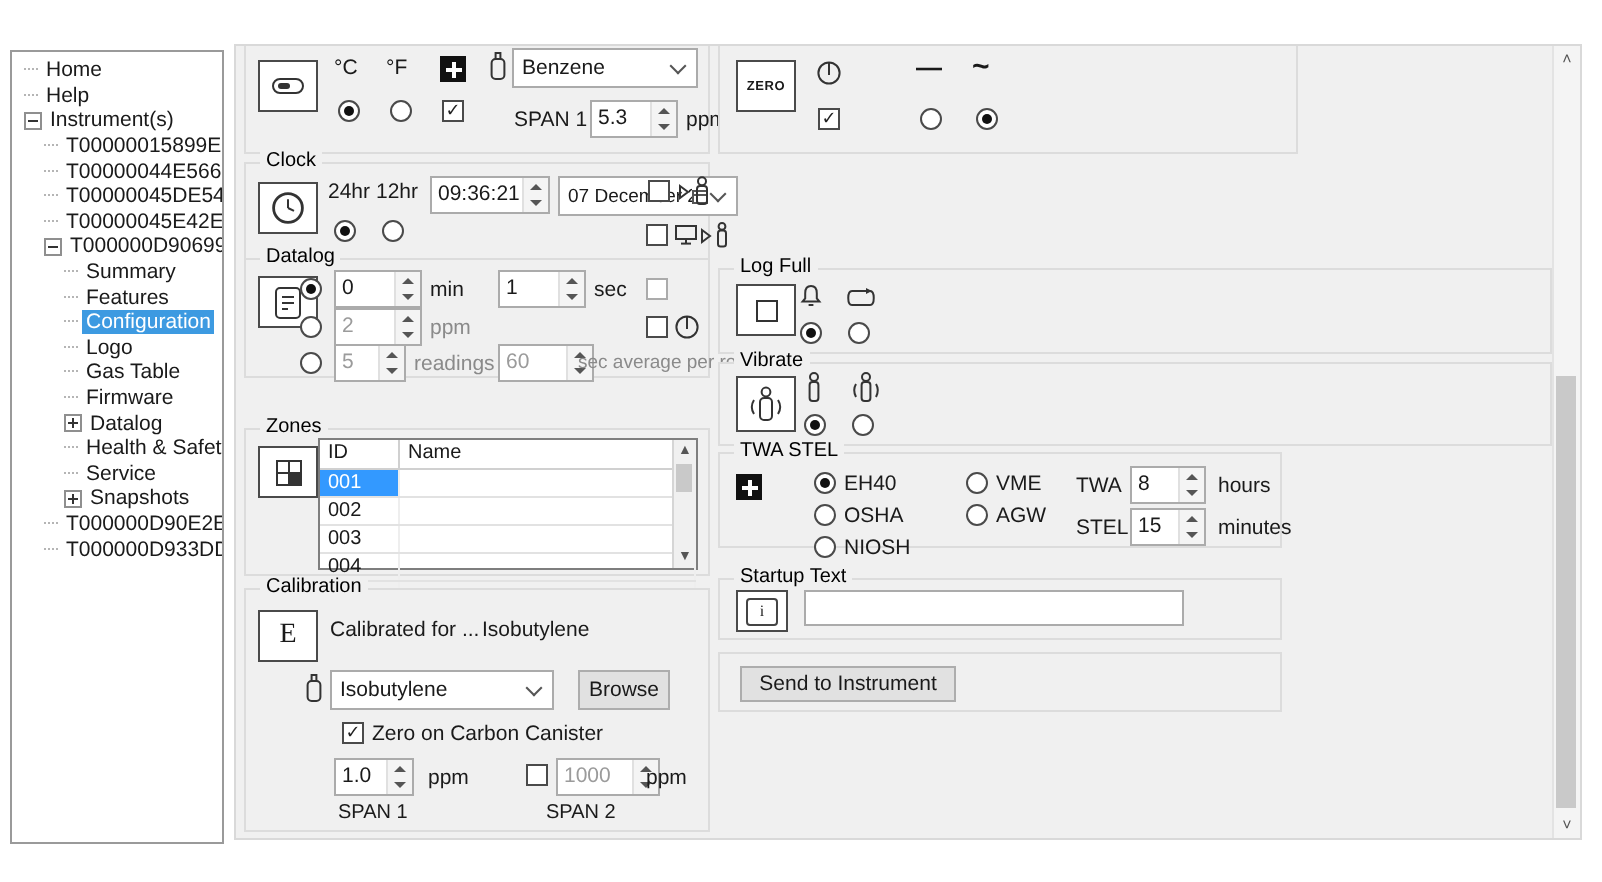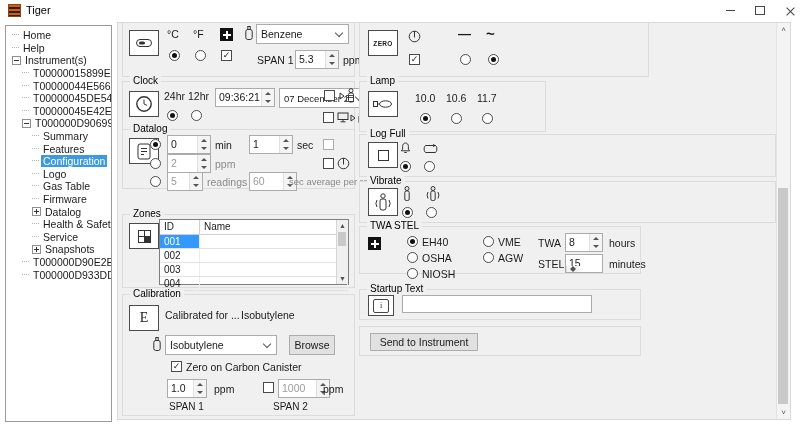--- a/index.html
+++ b/index.html
@@ -76,33 +76,20 @@
   .statusbar{position:absolute;left:0;top:424px;width:801px;height:17px;background:#f0f0f0;border-top:1px solid #d7d7d7;box-sizing:border-box;}
   .statustext{position:absolute;left:6px;top:2px;font-size:10.5px;}
   .progress{position:absolute;left:240px;top:3px;width:117px;height:10px;background:#e0e0e0;border:1px solid #bdbdbd;box-sizing:border-box;}
   svg{display:block;}
 </style>
 </head>
 <body>
 
 <div class="stage">
 
-  <div class="titlebar">
-    <span class="appicon"></span>
-    <span class="apptitle">Tiger</span>
-    <span class="wbtn" style="left:715px;">
-        <span class="glyph-min"></span>
-      </span>
-    <span class="wbtn" style="left:745px;">
-        <span class="glyph-max"></span>
-      </span>
-    <span class="wbtn" style="left:775px;">
-        <span class="glyph-close"></span>
-      </span>
-  </div>
 
   <div class="tree">
     <div class="trow lvl0">
         <span class="conn"></span>
         <span class="tlabel">Home</span>
       </div>
     <div class="trow lvl0">
         <span class="conn"></span>
         <span class="tlabel">Help</span>
       </div>
@@ -430,36 +417,20 @@
             <line x1="6.5" y1="1.2" x2="6.5" y2="7.5" stroke="#333"></line>
           </svg>
       </span>
       <span class="cb on" style="left:49px;top:36px;"></span>
       <span class="lbl dashglyph" style="left:98px;top:8px;">—</span>
       <span class="lbl waveglyph" style="left:126px;top:7px;">~</span>
       <span class="radio" style="left:100px;top:36px;"></span>
       <span class="radio sel" style="left:128px;top:36px;"></span>
     </div>
 
-    <div class="grp" style="left:241px;top:58px;width:187px;height:51px;">
-      <i class="glabel">Lamp</i>
-      <span class="iconbox" style="left:8px;top:9px;">
-        <svg width="20" height="10">
-            <rect x="0.5" y="2.5" width="4" height="5" fill="none" stroke="#333"></rect>
-            <line x1="4.5" y1="5" x2="6" y2="5" stroke="#333"></line>
-            <ellipse cx="12.5" cy="5" rx="6" ry="3.2" fill="none" stroke="#333"></ellipse>
-          </svg>
-      </span>
-      <span class="lbl" style="left:55px;top:10px;">10.0</span>
-      <span class="lbl" style="left:86px;top:10px;">10.6</span>
-      <span class="lbl" style="left:117px;top:10px;">11.7</span>
-      <span class="radio sel" style="left:60px;top:31px;"></span>
-      <span class="radio" style="left:91px;top:31px;"></span>
-      <span class="radio" style="left:122px;top:31px;"></span>
-    </div>
 
     <div class="grp" style="left:241px;top:111px;width:417px;height:43px;">
       <i class="glabel">Log Full</i>
       <span class="iconbox" style="left:8px;top:7px;">
         <span style="width:9px;height:9px;border:1px solid #333;display:block;"></span>
       </span>
       <span style="position:absolute;left:40px;top:7px;">
         <svg width="11" height="12">
             <path d="M5.5,1 C3.5,1 2.6,2.6 2.6,4.6 L2.6,7.2 L1.3,8.8 L9.7,8.8 L8.4,7.2 L8.4,4.6 C8.4,2.6 7.5,1 5.5,1 Z" fill="none" stroke="#333"></path>
             <line x1="4.3" y1="10.5" x2="6.7" y2="10.5" stroke="#333"></line>
@@ -521,21 +492,21 @@
       <span class="lbl" style="left:178px;top:10px;">TWA</span>
       <div class="spin" style="left:205px;top:6px;width:38px;">
         <span class="val">8</span>
           <span class="btns">
             <i class="au"></i>
             <i class="ad"></i>
           </span>
       </div>
       <span class="lbl" style="left:249px;top:10px;">hours</span>
       <span class="lbl" style="left:178px;top:31px;">STEL</span>
-      <div class="spin" style="left:205px;top:27px;width:38px;flex-direction:column;">
+      <div class="spin" style="left:205px;top:27px;width:38px;">
         <span class="val">15</span>
           <span class="btns">
             <i class="au"></i>
             <i class="ad"></i>
           </span>
       </div>
       <span class="lbl" style="left:249px;top:31px;">minutes</span>
     </div>
 
     <div class="grp" style="left:241px;top:266px;width:282px;height:31px;">

